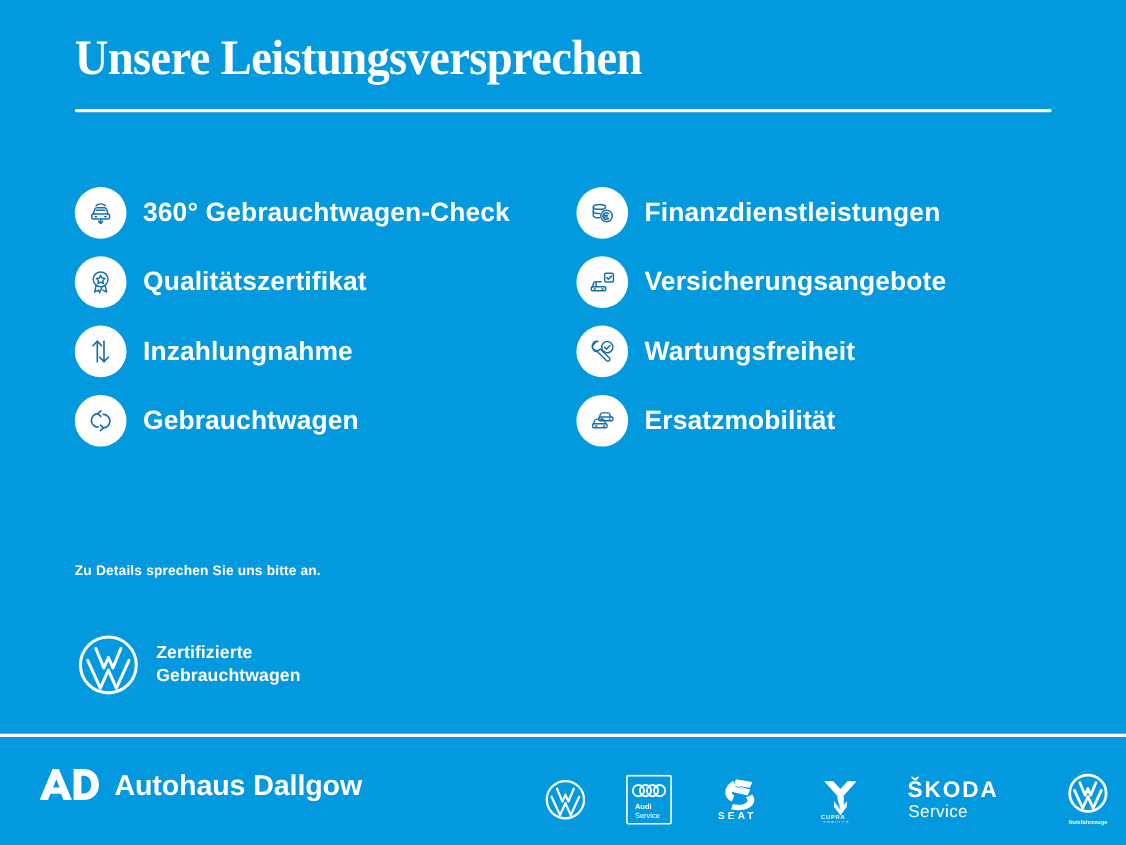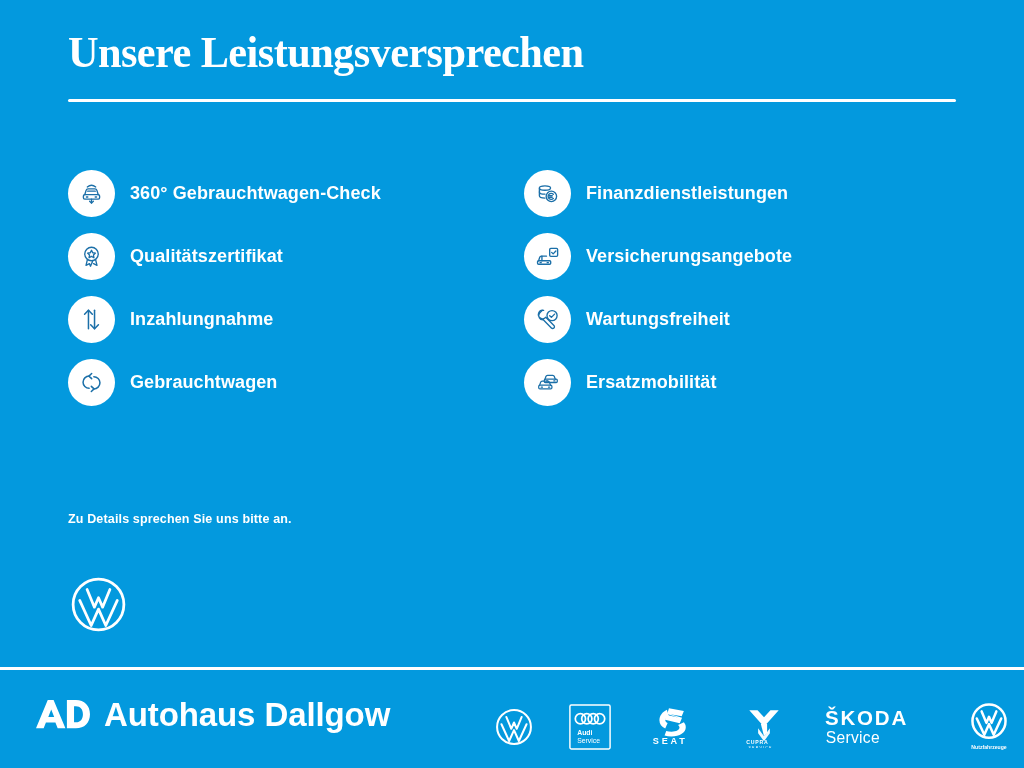--- a/index.html
+++ b/index.html
@@ -82,21 +82,21 @@
     justify-content: center;
   }
 
   .benefit-icon svg {
     width: 27px;
     height: 27px;
     display: block;
   }
 
   .benefit-label {
-    font-size: 18px;
+    font-size: 24px;
     font-weight: 700;
     letter-spacing: 0.1px;
     color: #ffffff;
     white-space: nowrap;
   }
 
   
   .footnote {
     position: absolute;
     left: 68px;
@@ -158,21 +158,21 @@
     left: 36px;
     top: 26px;
     display: flex;
     align-items: center;
     gap: 14px;
   }
 
   .dealer-mark { width: 54px; height: 36px; }
 
   .dealer-name {
-    font-size: 33px;
+    font-size: 26px;
     font-weight: 700;
     letter-spacing: -0.1px;
     color: #ffffff;
     white-space: nowrap;
   }
 
   .brands {
     position: absolute;
     left: 495px;
     top: 0;
@@ -323,20 +323,24 @@
 
   <div class="footnote">Zu Details sprechen Sie uns bitte an.</div>
 
   <div class="certified">
     <span class="vw-roundel">
       <svg viewBox="0 0 64 64" fill="none" stroke="#ffffff" stroke-width="3.1" stroke-linecap="round" stroke-linejoin="round">
         <circle cx="32" cy="32" r="28.5"></circle>
         <path d="M19.2 15.2L27.4 35l4.6-10.6L36.6 35l8.2-19.8"></path>
         <path d="M10.9 27.4L23.8 55.6l8.2-18.4 8.2 18.4 12.9-28.2"></path>
       </svg>
+    </span>
+    <span class="certified-text">
+      <span>Zertifizierte</span>
+      <span>Gebrauchtwagen</span>
     </span>
   </div>
 
   <div class="footer-rule"></div>
 
   <div class="footer">
 
     <div class="dealer">
       <span class="dealer-mark">
         <svg viewBox="0 0 62 40" fill="#ffffff">

